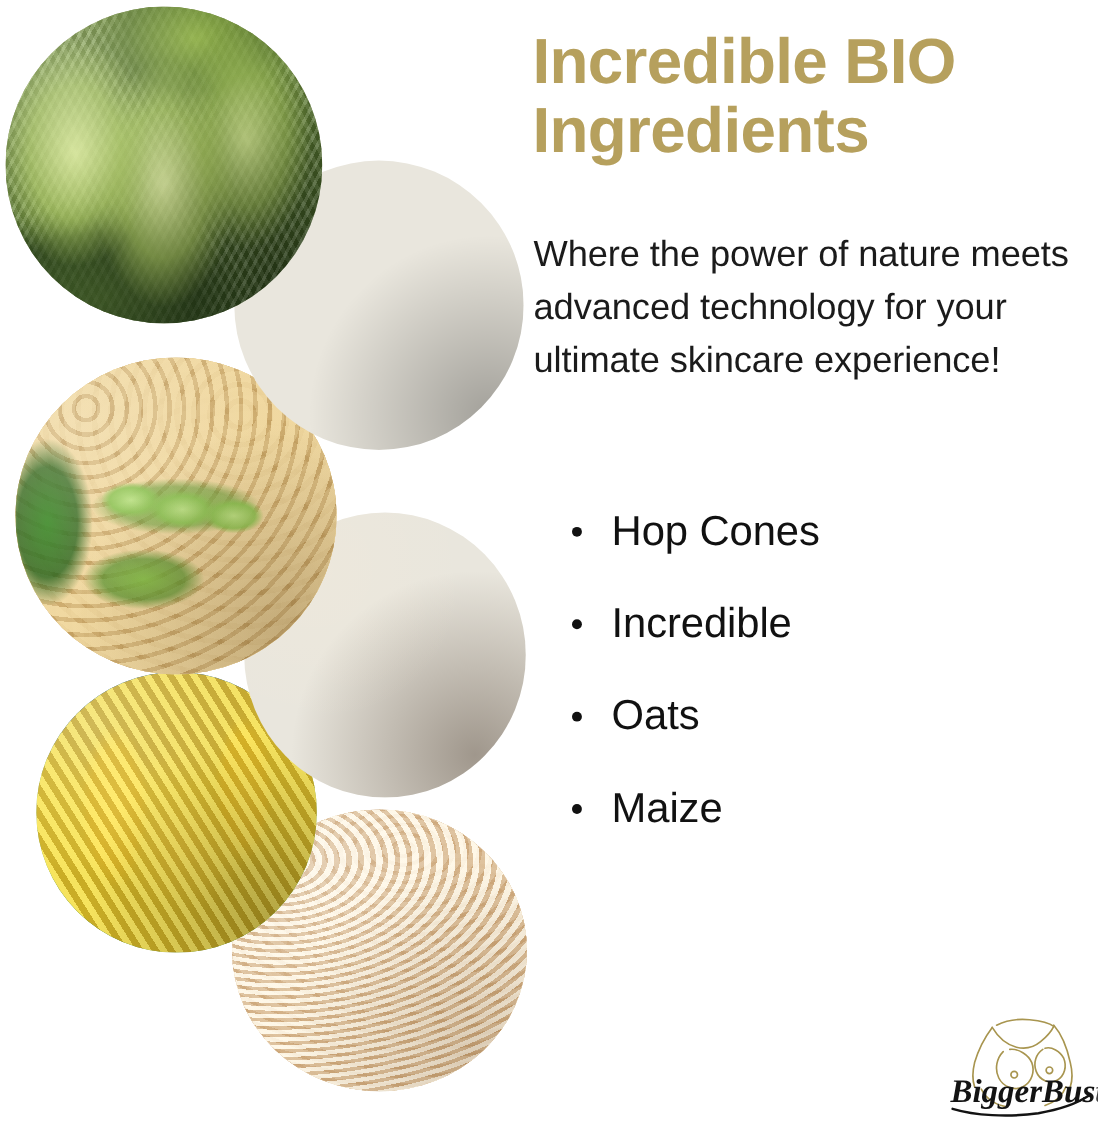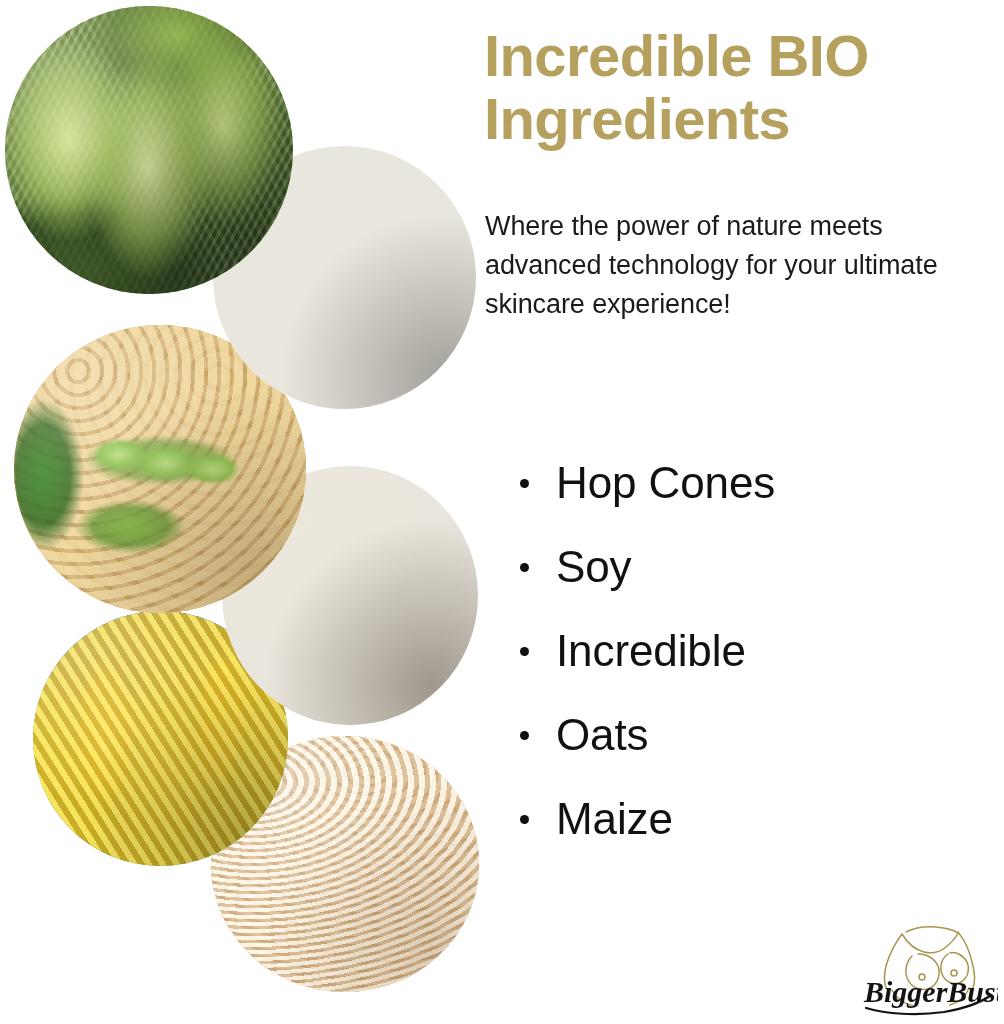--- a/index.html
+++ b/index.html
@@ -193,40 +193,40 @@
     line-height: 1.09;
     letter-spacing: -0.6px;
   }
 
   .subhead {
     position: absolute;
     left: 1px;
     top: 207px;
     width: 492px;
     color: #1b1b1b;
-    font-size: 27px;
+    font-size: 33px;
     font-weight: normal;
     line-height: 1.45;
     letter-spacing: -0.1px;
   }
 
   .ingredient-list {
     position: absolute;
     left: 30px;
     top: 460px;
     width: 450px;
     list-style: none;
   }
 
   .ingredient-item {
     position: relative;
     padding-left: 42px;
     height: 84px;
     color: #111111;
-    font-size: 44px;
+    font-size: 38px;
     font-weight: normal;
     line-height: 46px;
     letter-spacing: -0.1px;
     white-space: nowrap;
   }
 
   .ingredient-item .dot {
     position: absolute;
     left: 6px;
     top: 19px;
@@ -282,24 +282,20 @@
   <div class="content">
 
     <h1 class="headline">Incredible BIO Ingredients</h1>
 
     <p class="subhead">Where the power of nature meets advanced technology for your ultimate skincare experience!</p>
 
     <ul class="ingredient-list">
       <li class="ingredient-item">
         <span class="dot"></span>
         <span>Hop Cones</span>
-      </li>
-      <li class="ingredient-item">
-        <span class="dot"></span>
-        <span>Soy</span>
       </li>
       <li class="ingredient-item">
         <span class="dot"></span>
         <span>Incredible</span>
       </li>
       <li class="ingredient-item">
         <span class="dot"></span>
         <span>Oats</span>
       </li>
       <li class="ingredient-item">

